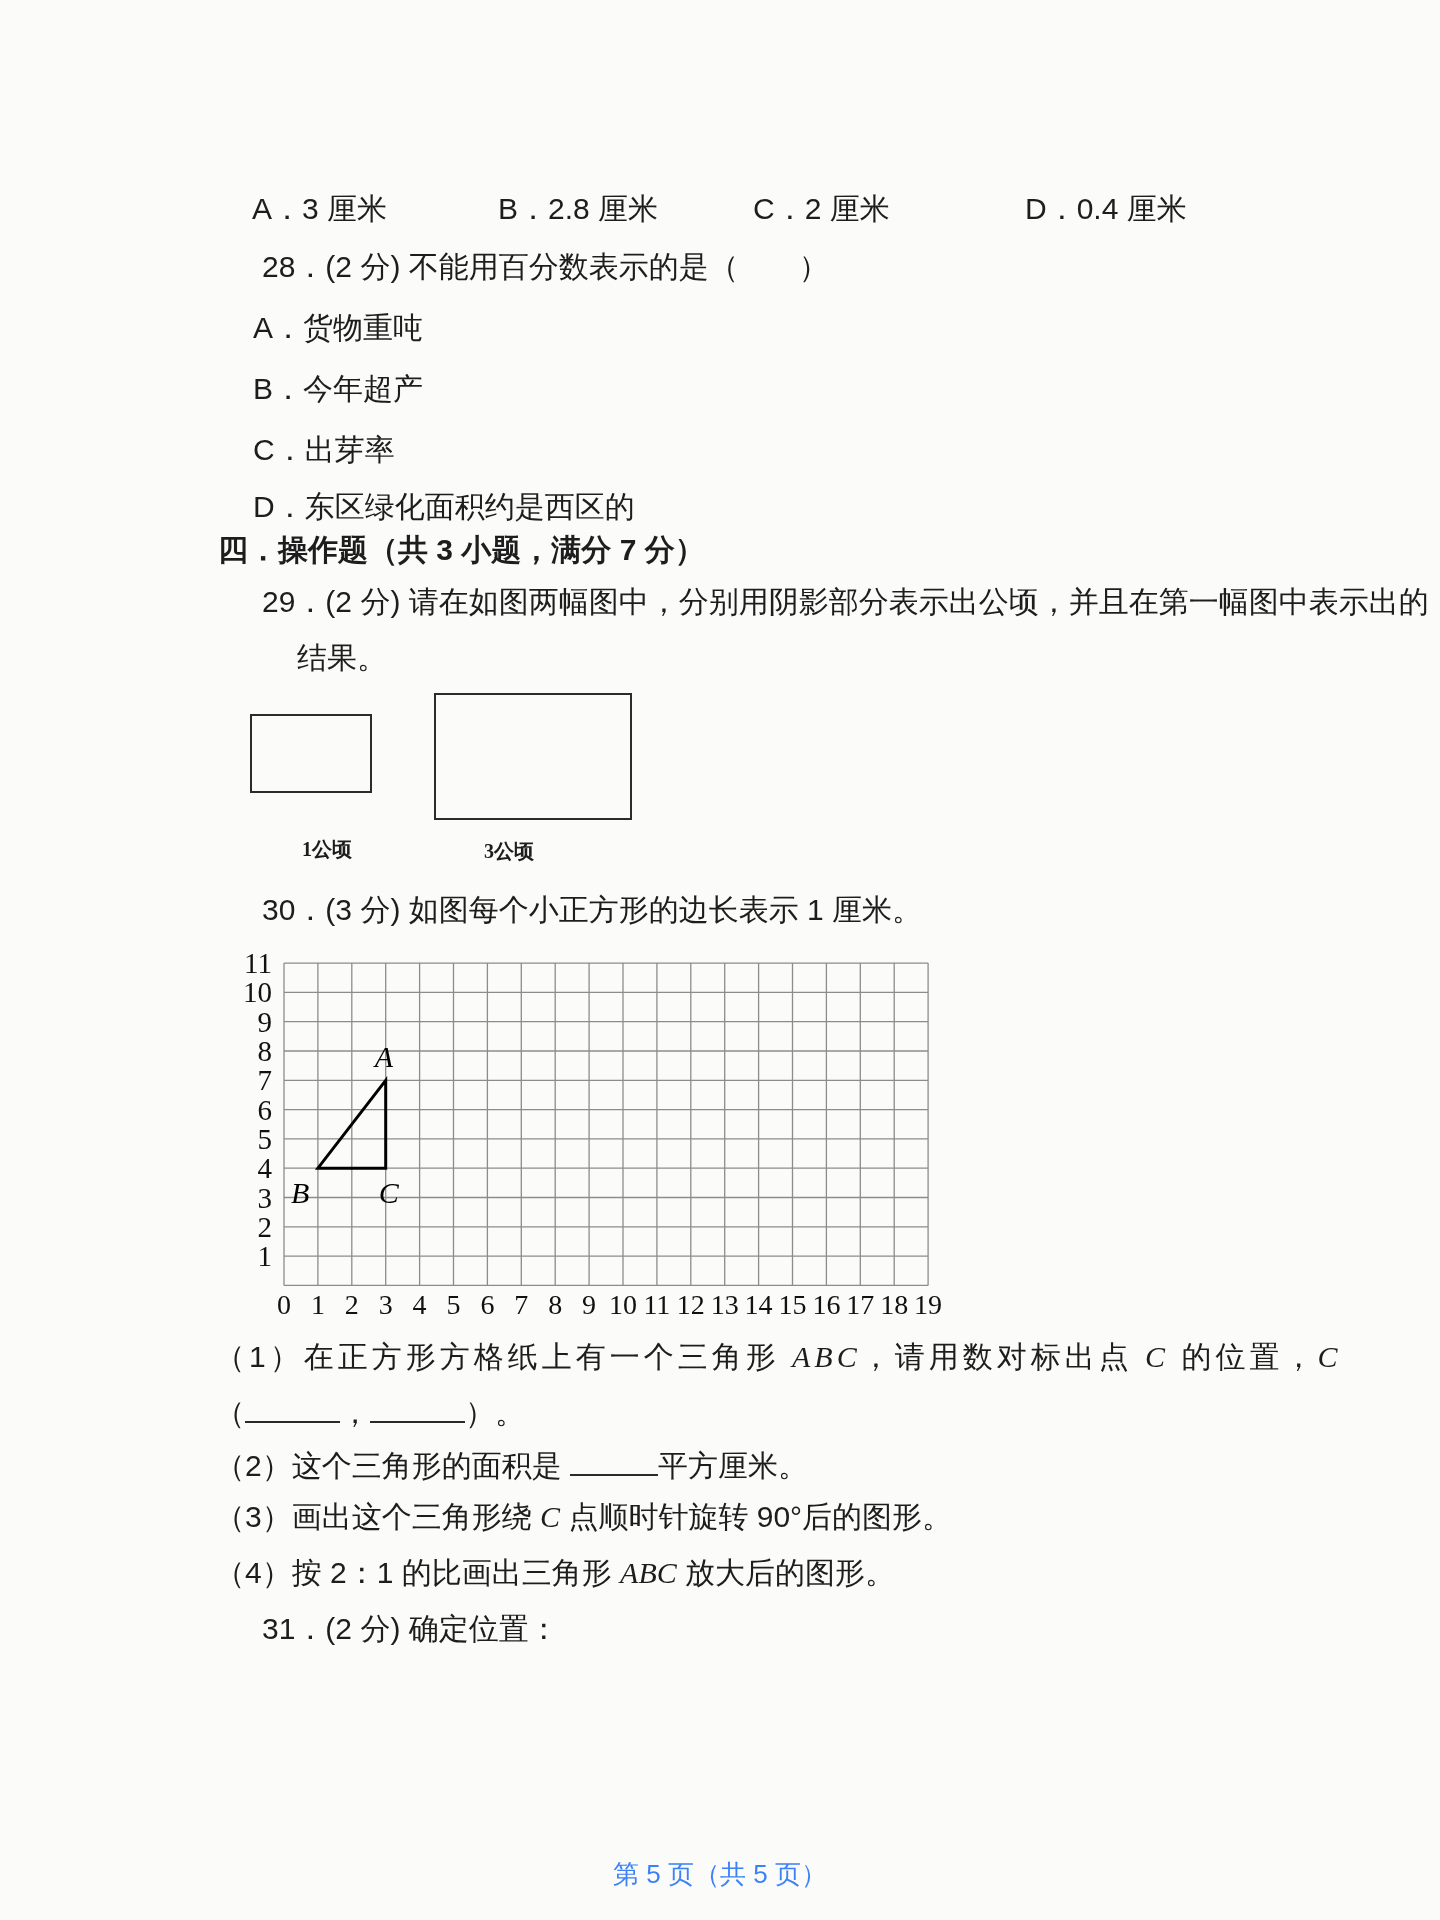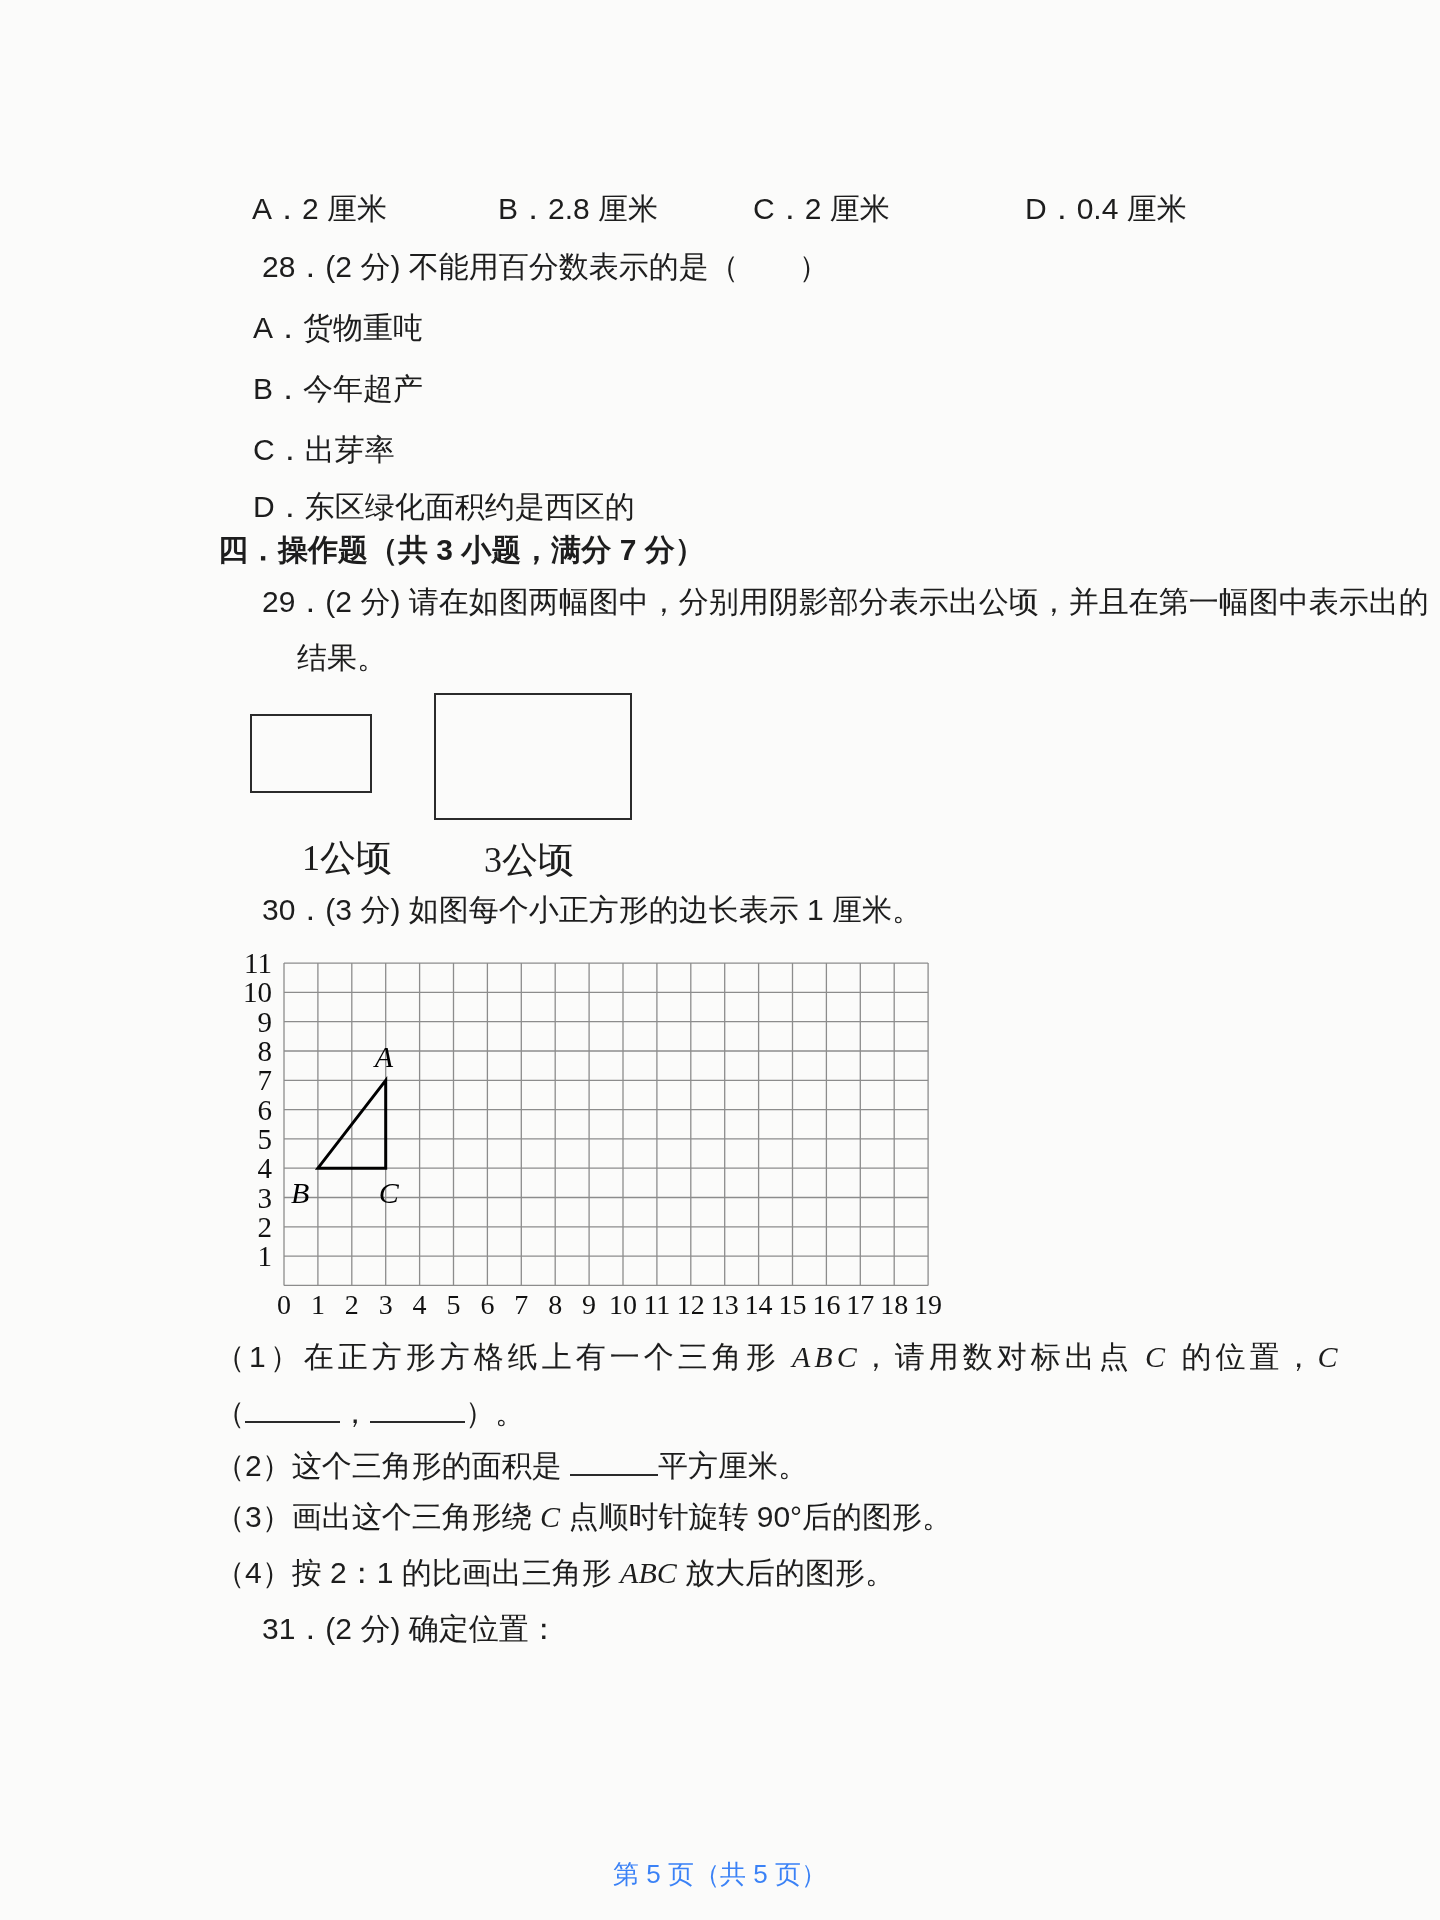--- a/index.html
+++ b/index.html
@@ -9,28 +9,28 @@
     font-family:"Liberation Sans",sans-serif;
     font-size:30px;line-height:1.15;
   }
   .abs{position:absolute;white-space:nowrap;}
   .qline{font-size:30px;margin-left:44px;}
   .bold{font-weight:bold;}
   .math{font-family:"Liberation Serif",serif;font-style:italic;}
   .blank-line{display:inline-block;border-bottom:2px solid #2a2a2a;height:26px;vertical-align:baseline;}
   .w95{width:95px;} .w88{width:88px;}
   .rect-figure{position:absolute;border:2px solid #2b2b2b;background:transparent;}
-  .fig-label{position:absolute;font-family:"Liberation Serif",serif;font-size:36px;white-space:nowrap;}
+  .fig-label{position:absolute;font-family:"Liberation Serif",serif;font-size:20px;white-space:nowrap;font-weight:bold;}
   .spread{letter-spacing:4px;}
   .footer{position:absolute;top:1860px;left:0;width:1440px;text-align:center;font-size:26px;color:#3b82f6;}
 </style>
 </head>
 <body>
 
-<div class="abs" style="top:192px;left:252px;">A．2 厘米</div>
+<div class="abs" style="top:192px;left:252px;">A．3 厘米</div>
 <div class="abs" style="top:192px;left:498px;">B．2.8 厘米</div>
 <div class="abs" style="top:192px;left:753px;">C．2 厘米</div>
 <div class="abs" style="top:192px;left:993px;margin-left:32px;">D．0.4 厘米</div>
 
 <div class="abs qline" style="top:250px;left:218px;">
   <span>28．(2 分) </span><span>不能用百分数表示的是（　　）</span>
 </div>
 <div class="abs" style="top:311px;left:253px;">A．货物重吨</div>
 <div class="abs" style="top:372px;left:253px;">B．今年超产</div>
 <div class="abs" style="top:433px;left:253px;">C．出芽率</div>

